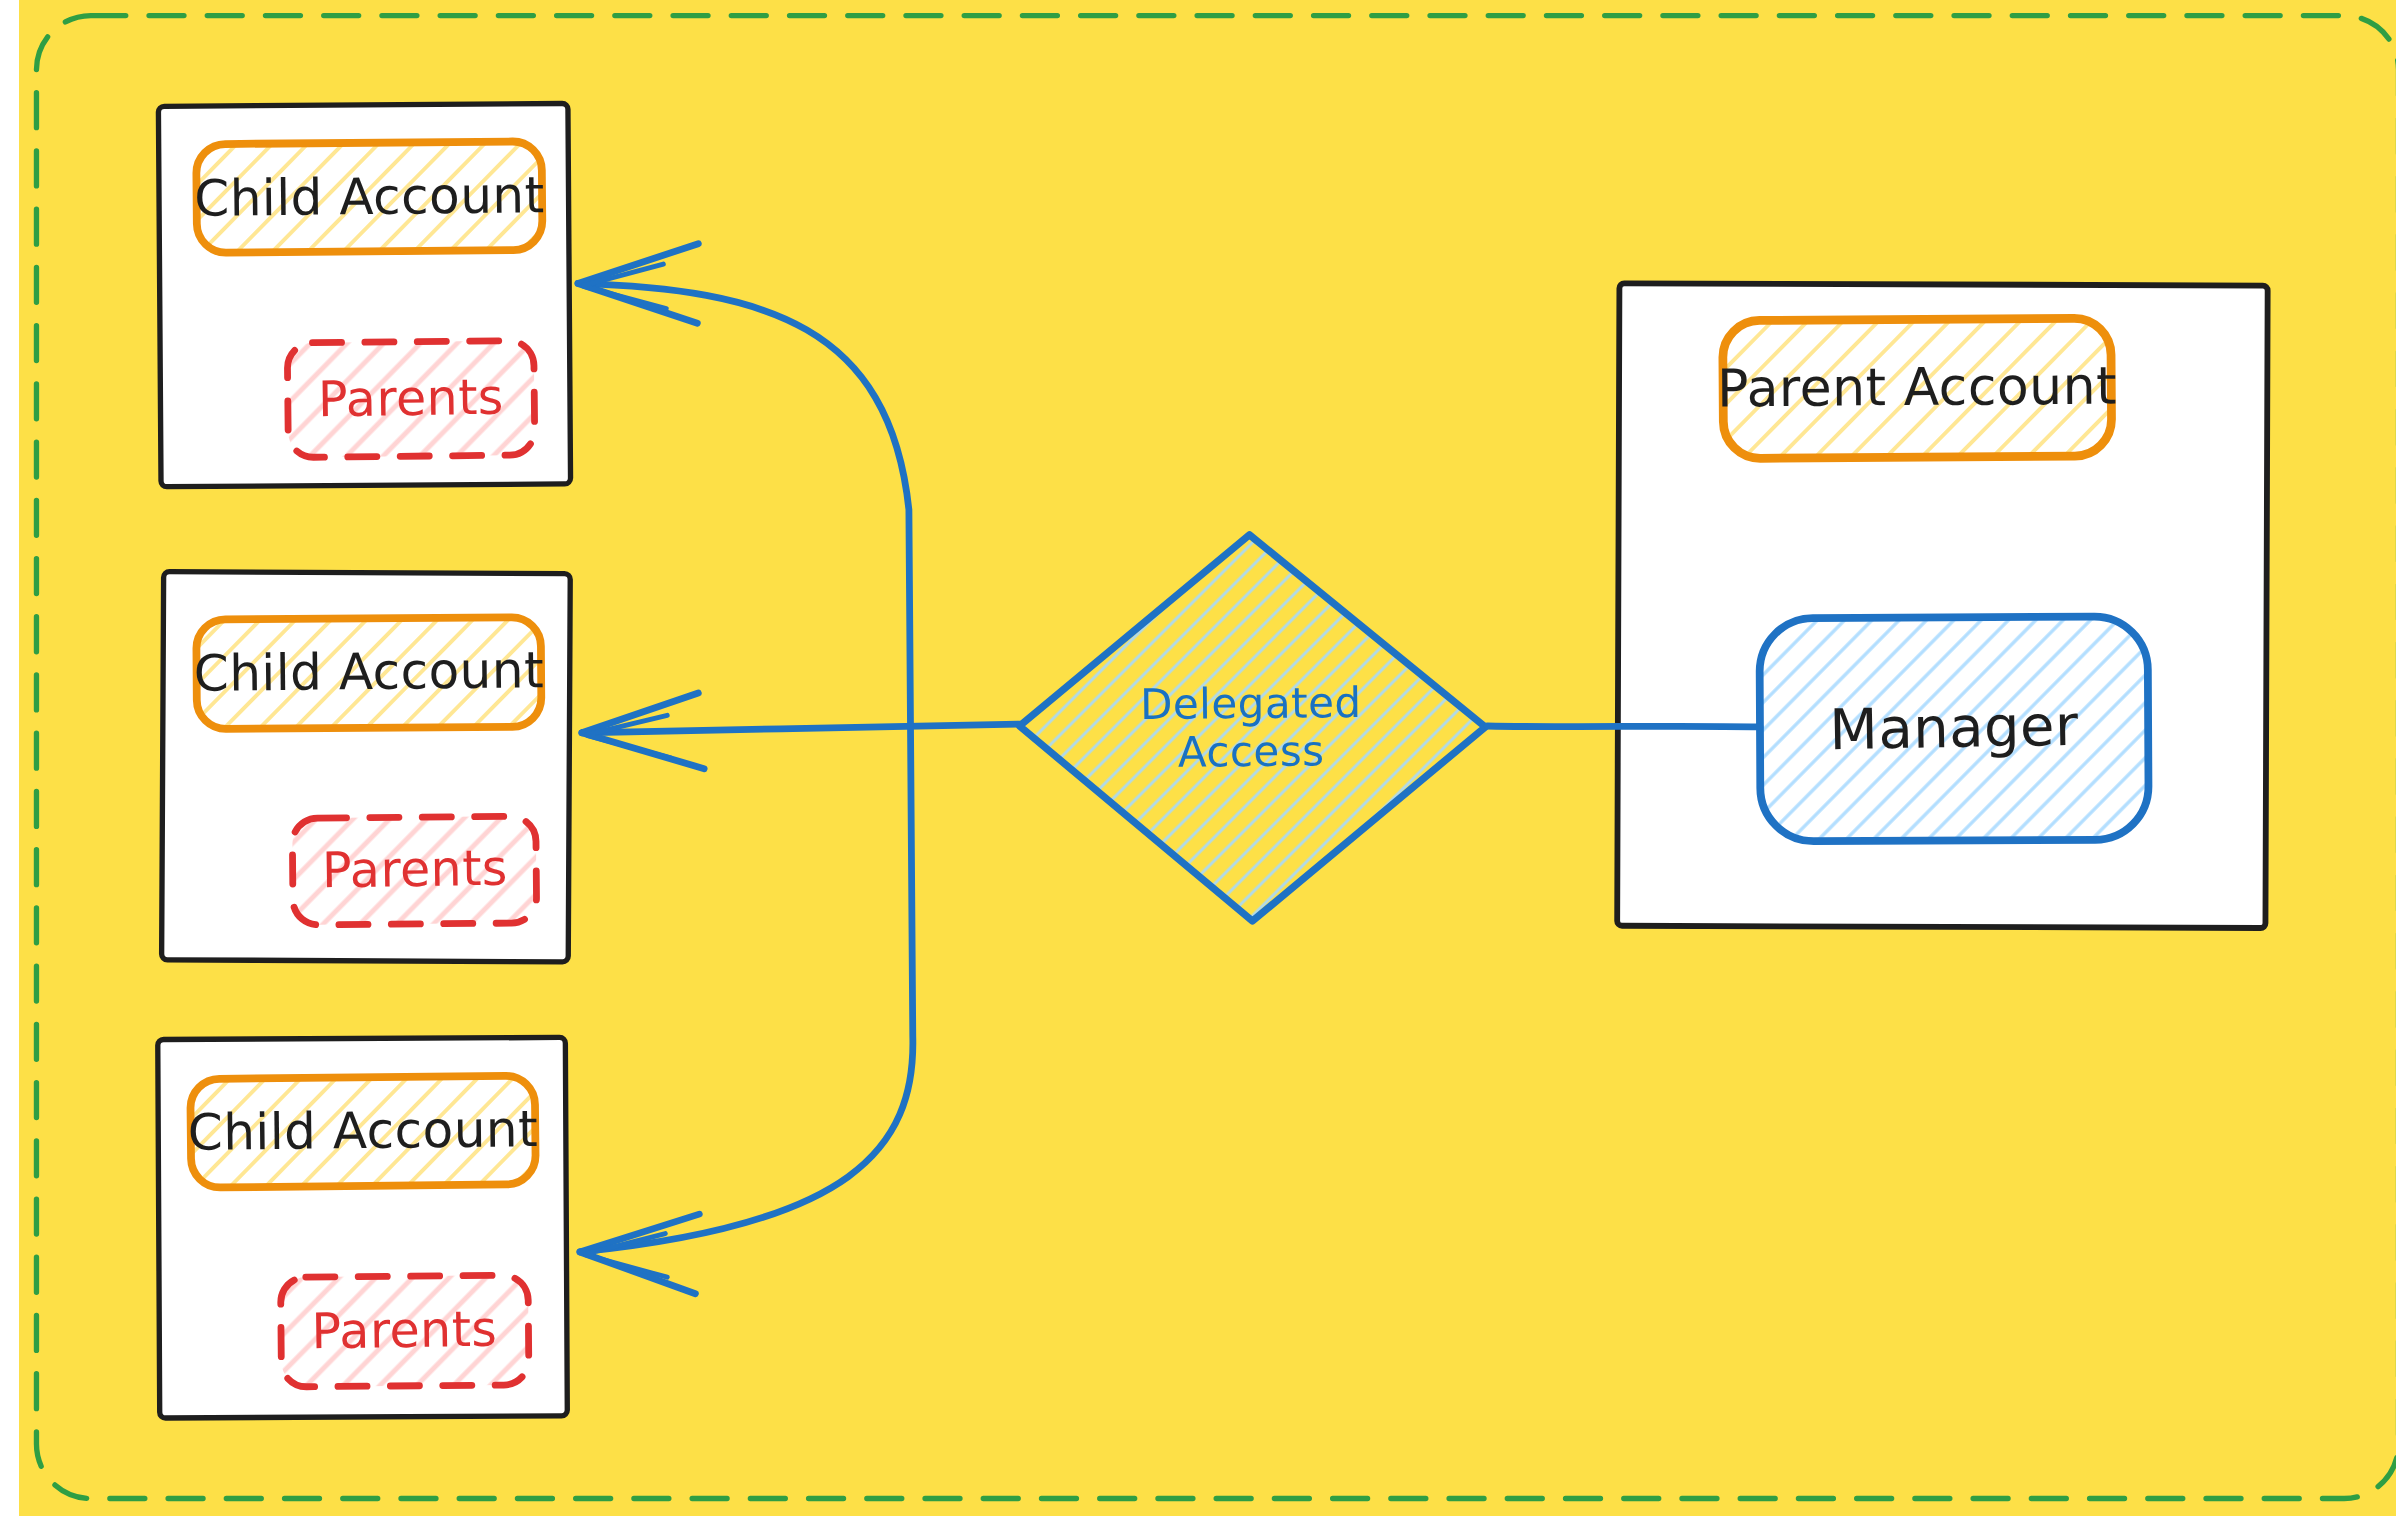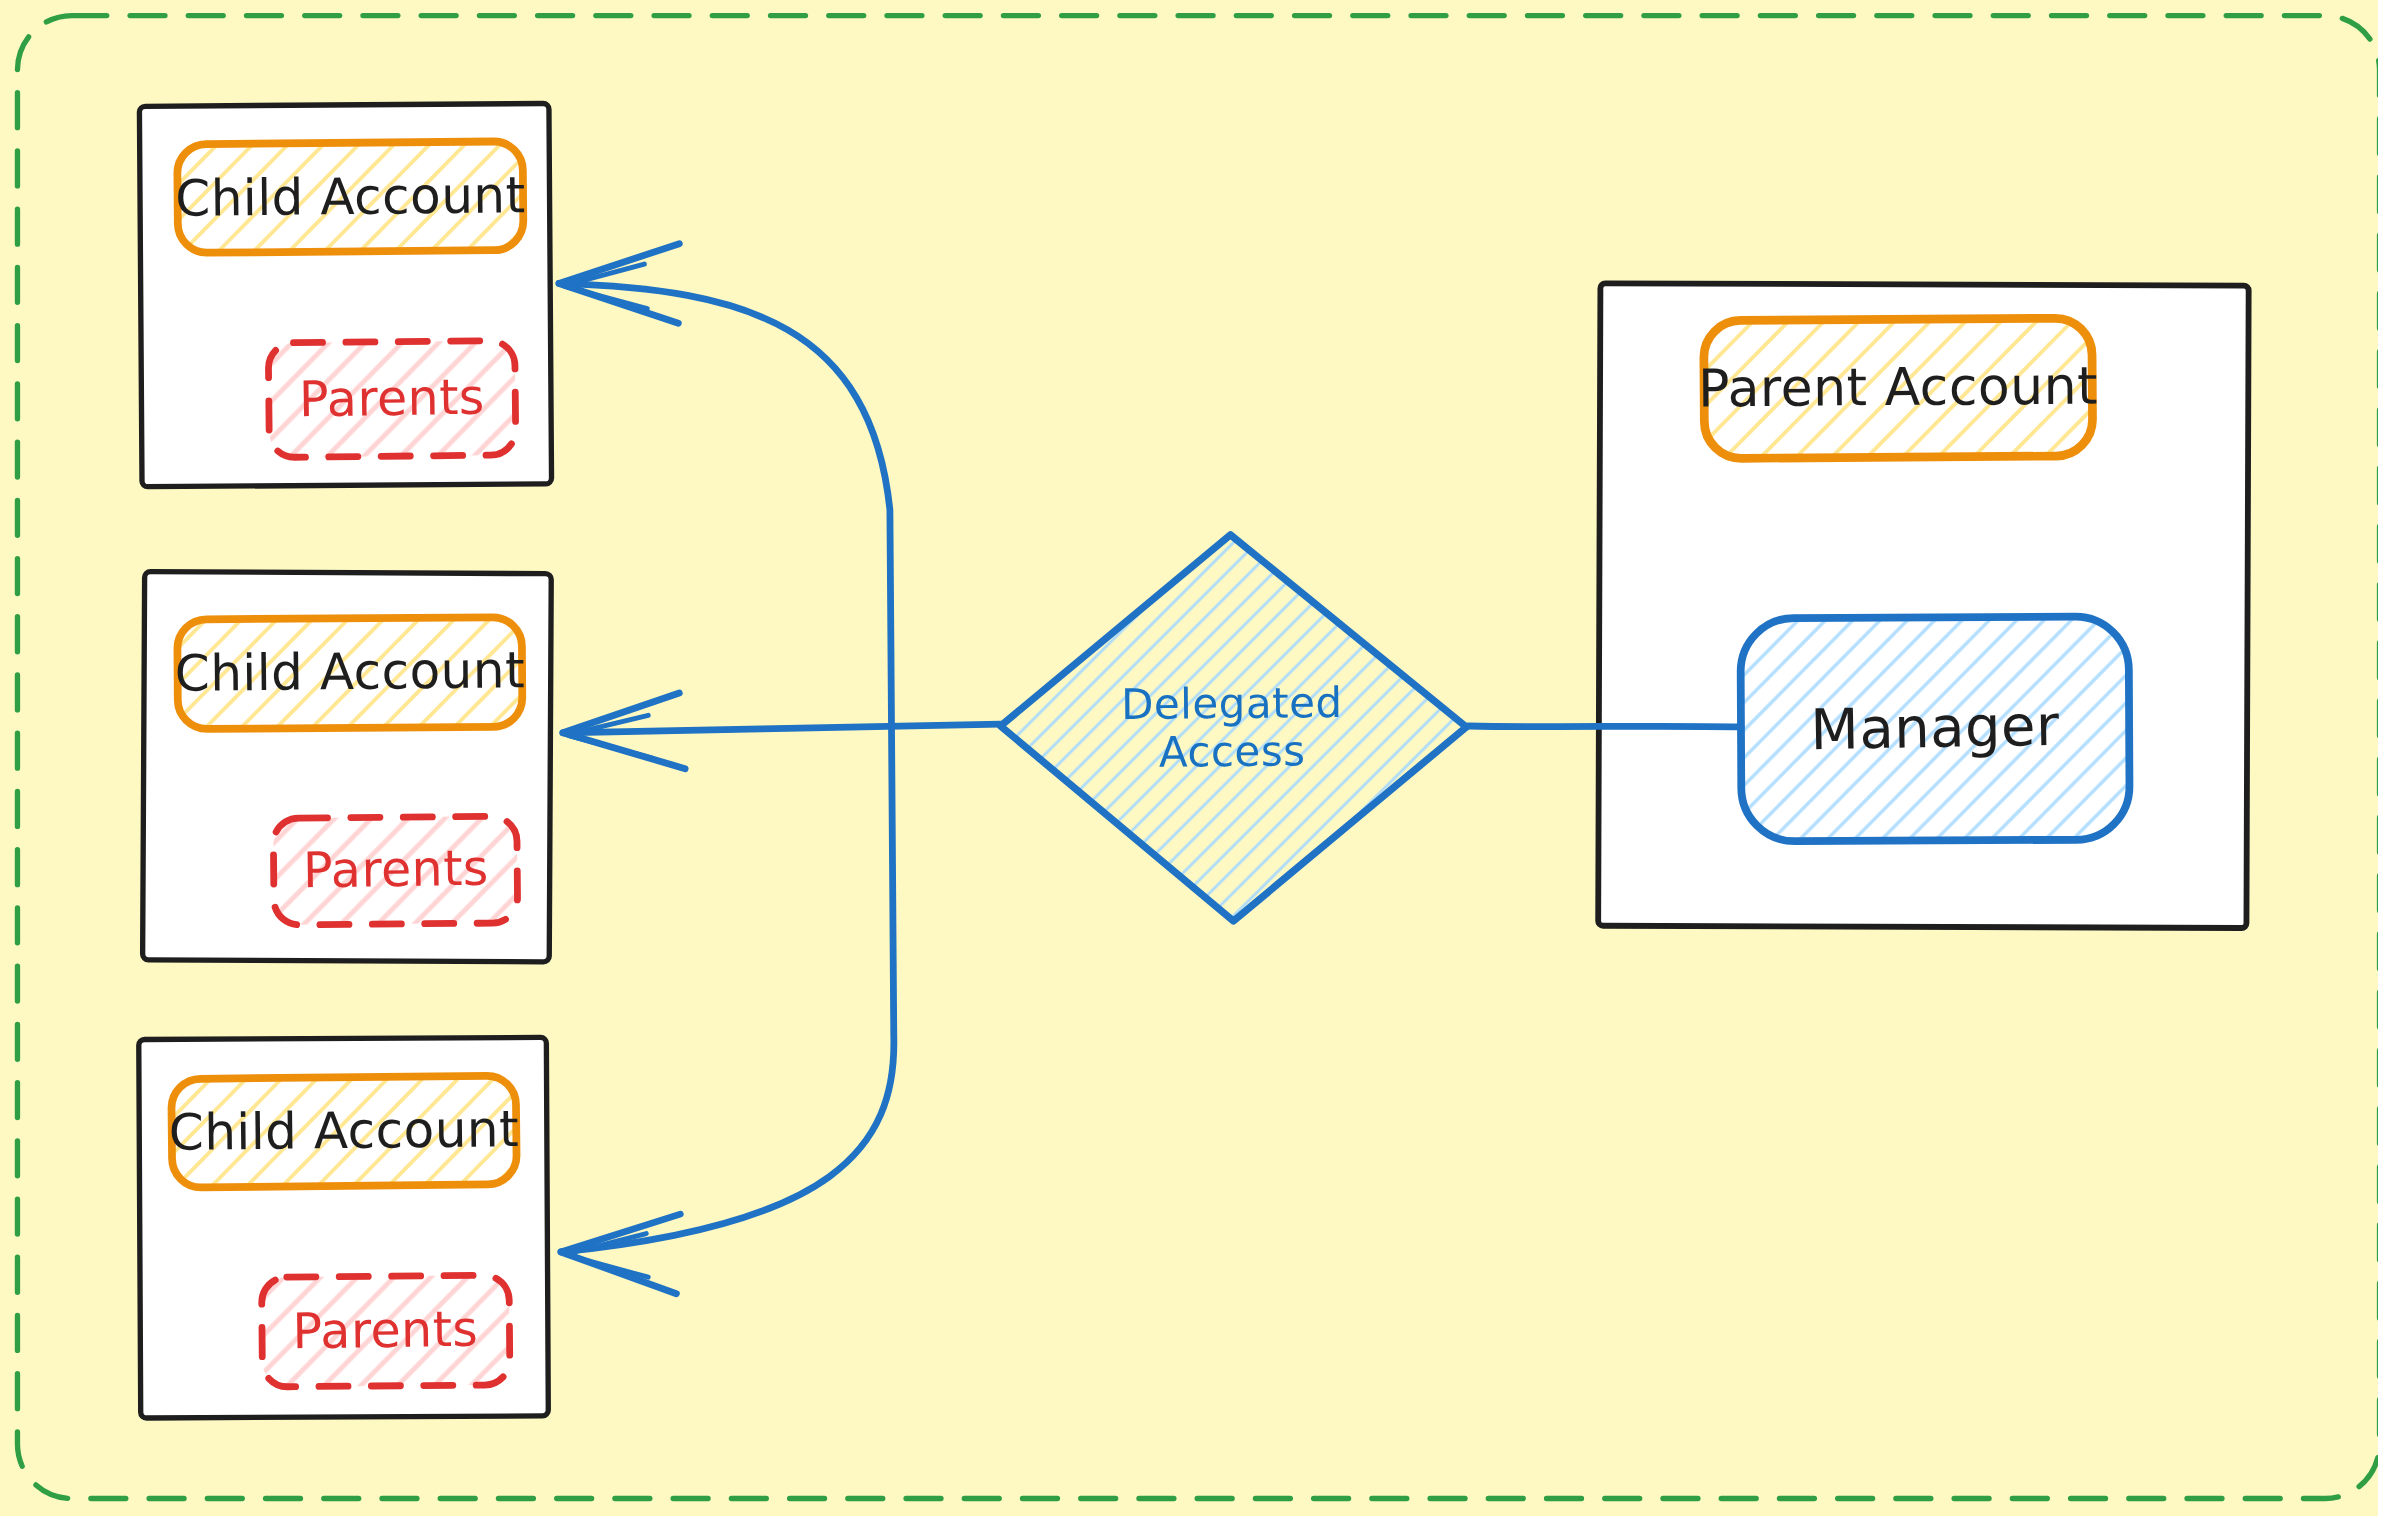--- a/index.html
+++ b/index.html
@@ -1,21 +1,22 @@
 <!DOCTYPE html>
 <html><head>
 <meta charset="utf-8">
 <style>
   html,body{margin:0;padding:0;background:#ffffff;}
   #stage{
     position:relative;
     width:2378px;height:1517px;
-    background:#fef9c3;
+    background:#fde047;
     overflow:hidden;
     font-family:"DejaVu Sans", "Liberation Sans", sans-serif;
+    margin-left:19px;
   }
   #stage svg{position:absolute;left:0;top:0;}
   .t{
     position:absolute;
     display:flex;align-items:center;justify-content:center;
     text-align:center;
     pointer-events:none;
     letter-spacing:0.5px;
     line-height:1.15;
     white-space:nowrap;

